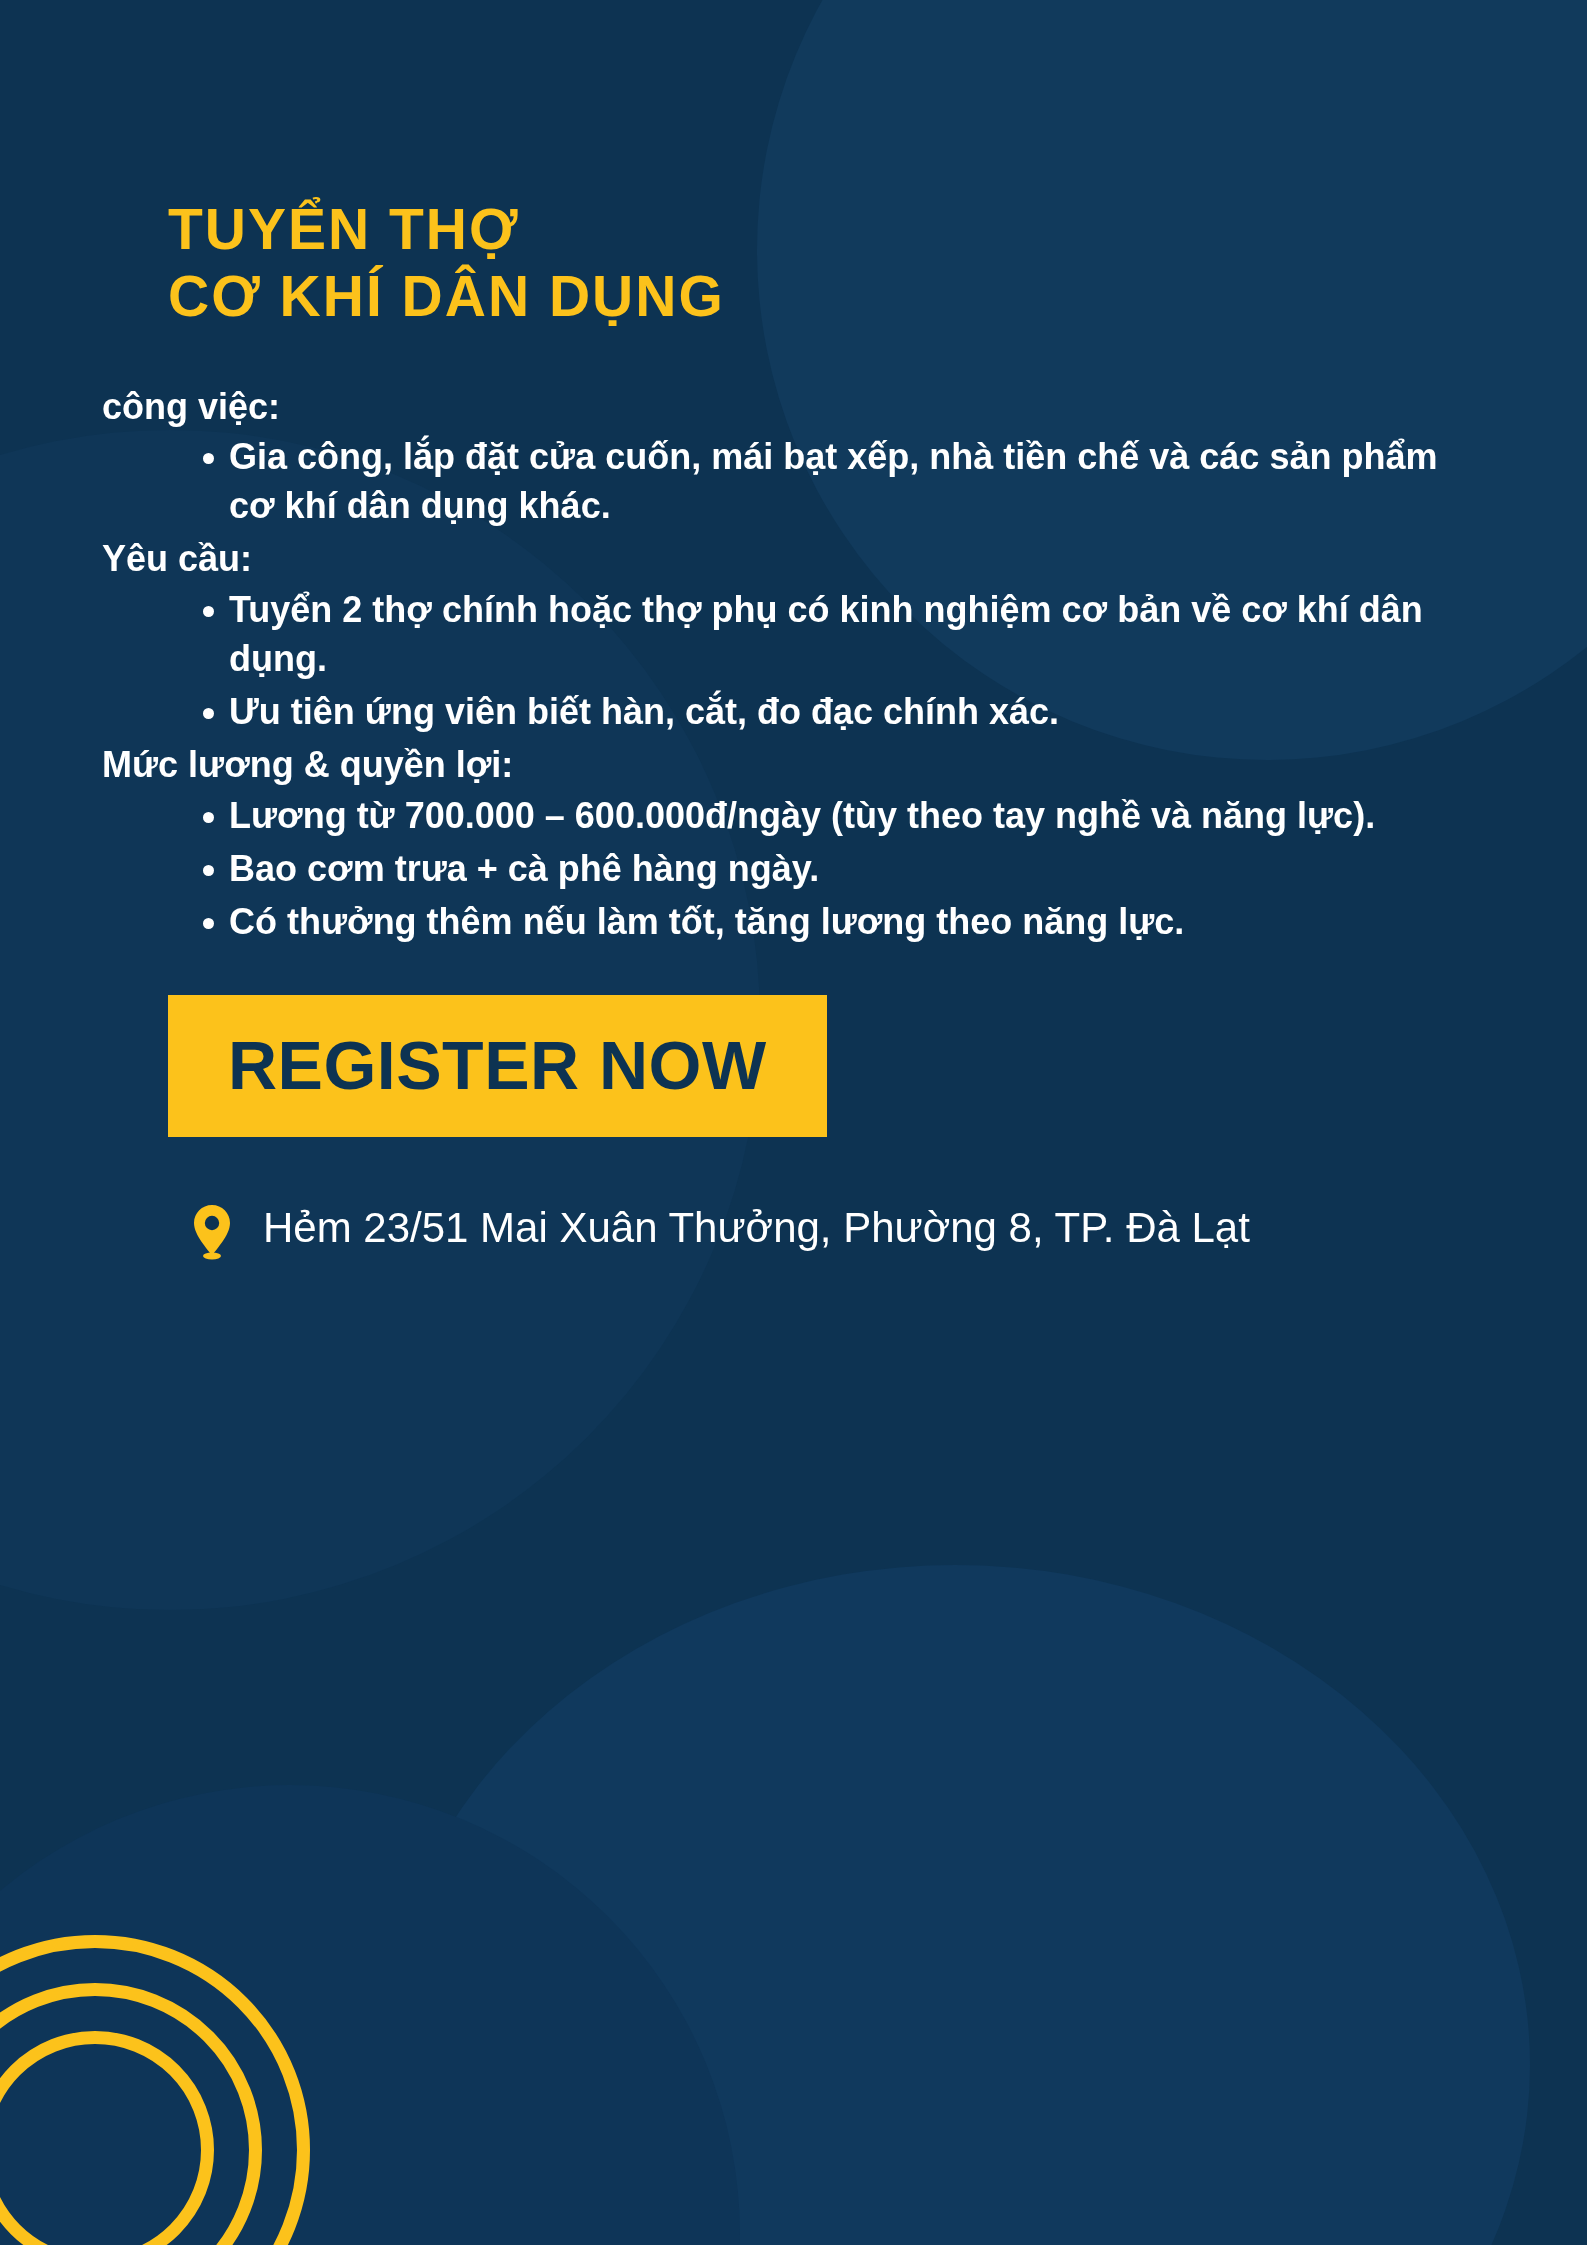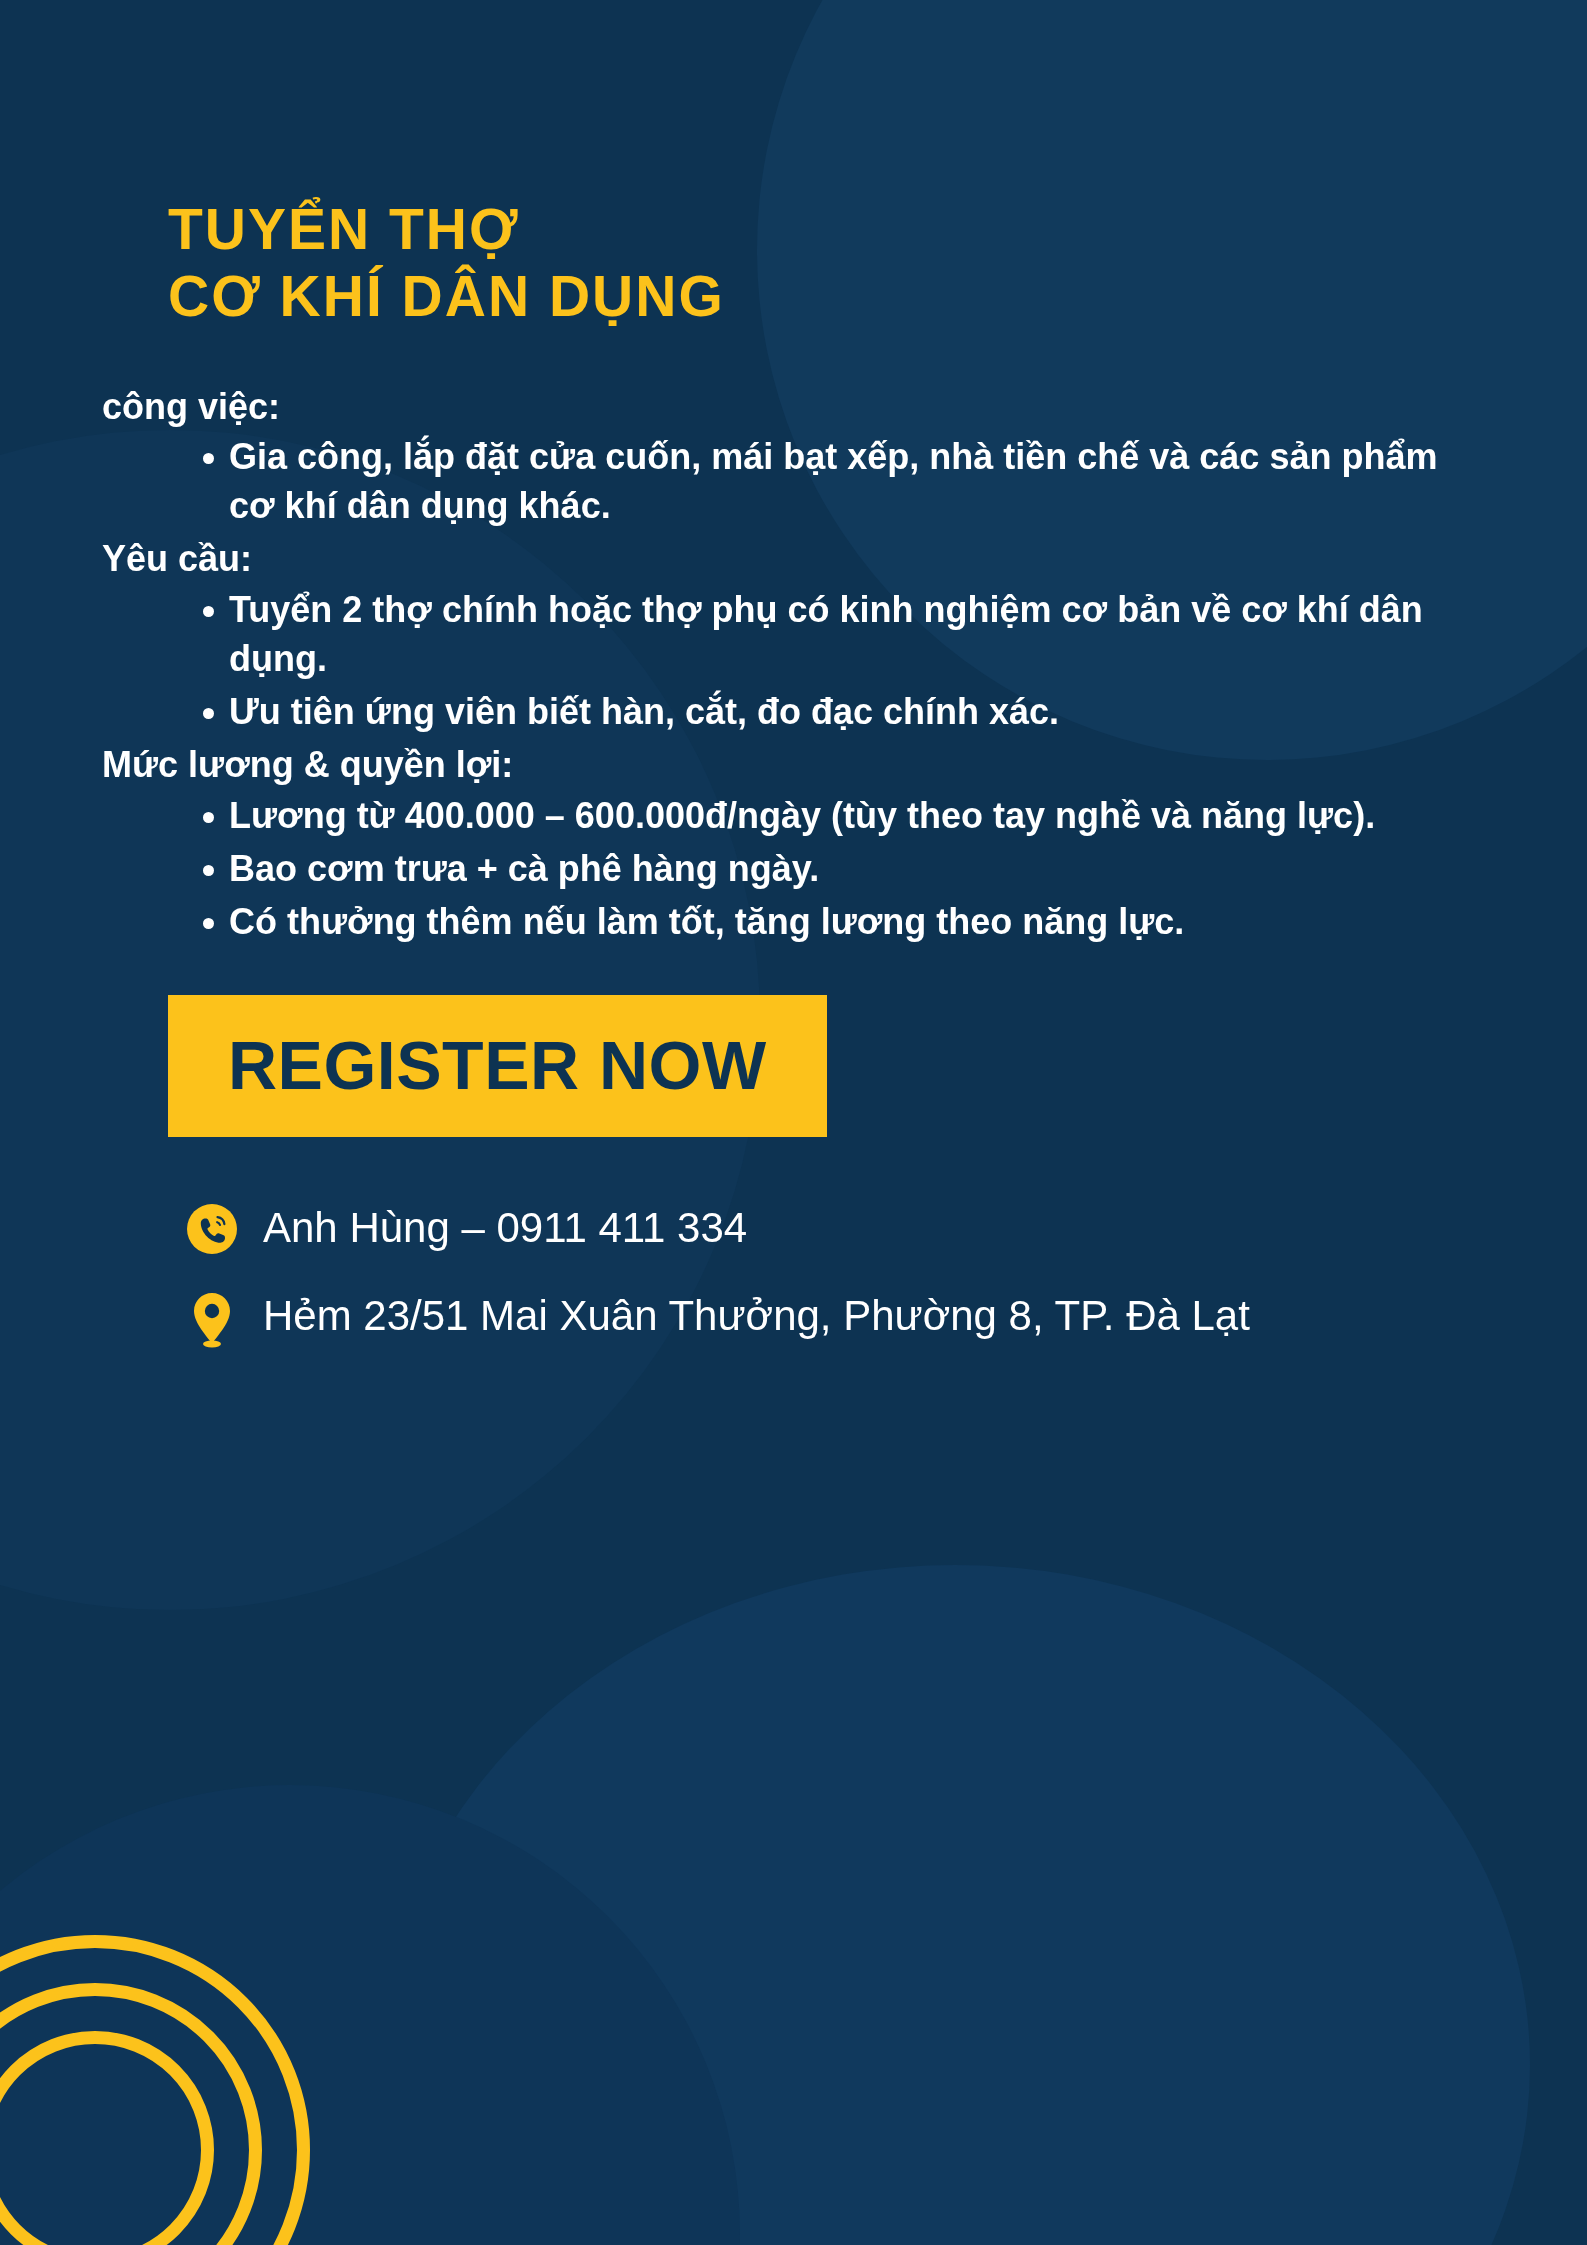--- a/index.html
+++ b/index.html
@@ -210,45 +210,34 @@
         <div class="sect-label">Yêu cầu:</div>
         <ul class="items">
           <li>Tuyển 2 thợ chính hoặc thợ phụ có kinh nghiệm cơ bản về cơ khí dân dụng.</li>
           <li>Ưu tiên ứng viên biết hàn, cắt, đo đạc chính xác.</li>
         </ul>
       </div>
 
       <div class="section">
         <div class="sect-label">Mức lương &amp; quyền lợi:</div>
         <ul class="items">
-          <li>Lương từ 400.000 – 600.000đ/ngày (tùy theo tay nghề và năng lực).</li>
+          <li>Lương từ 700.000 – 600.000đ/ngày (tùy theo tay nghề và năng lực).</li>
           <li>Bao cơm trưa + cà phê hàng ngày.</li>
           <li>Có thưởng thêm nếu làm tốt, tăng lương theo năng lực.</li>
         </ul>
       </div>
 
     </div>
 
     <div class="cta-wrap">
       <button class="cta">REGISTER NOW</button>
     </div>
 
     <div class="contacts">
 
-      <div class="contact-row">
-        <span class="contact-icon">
-          <svg width="52" height="52" viewBox="0 0 52 52" xmlns="http://www.w3.org/2000/svg">
-            <circle cx="26" cy="26" r="25" fill="#fcc21b"></circle>
-            <path d="M19.5 15.5c1.6 0 2.4 0.4 3 1.9l1.6 3.8c0.5 1.2 0.2 2-0.7 2.7l-1.5 1.1c-0.5 0.4-0.6 0.8-0.3 1.4 1.4 2.9 3.6 5.1 6.5 6.5 0.6 0.3 1 0.2 1.4-0.3l1.1-1.5c0.7-0.9 1.5-1.2 2.7-0.7l3.8 1.6c1.5 0.6 1.9 1.4 1.9 3 0 2.6-2.1 4.7-4.7 4.7-9.5 0-19.5-10-19.5-19.5 0-2.6 2.1-4.7 4.7-4.7z" fill="#0d3352"></path>
-            <path d="M31.5 14.2c3.6 0.5 6.4 3.3 6.9 6.9" fill="none" stroke="#0d3352" stroke-width="2.2" stroke-linecap="round"></path>
-            <path d="M31.2 19.2c1.4 0.4 2.4 1.4 2.8 2.8" fill="none" stroke="#0d3352" stroke-width="2.2" stroke-linecap="round"></path>
-          </svg>
-        </span>
-        <span class="contact-text">Anh Hùng – 0911 411 334</span>
-      </div>
 
       <div class="contact-row">
         <span class="contact-icon">
           <svg width="46" height="58" viewBox="0 0 46 58" xmlns="http://www.w3.org/2000/svg">
             <path d="M23 2C13 2 5 10 5 20c0 12.5 14.5 27 17 31.5 0.5 0.9 1.5 0.9 2 0C26.5 47 41 32.5 41 20 41 10 33 2 23 2z" fill="#fcc21b"></path>
             <circle cx="23" cy="20" r="7.2" fill="#0d3352"></circle>
             <ellipse cx="23" cy="53" rx="9" ry="3.4" fill="#fcc21b"></ellipse>
           </svg>
         </span>
         <span class="contact-text">Hẻm 23/51 Mai Xuân Thưởng, Phường 8, TP. Đà Lạt</span>

